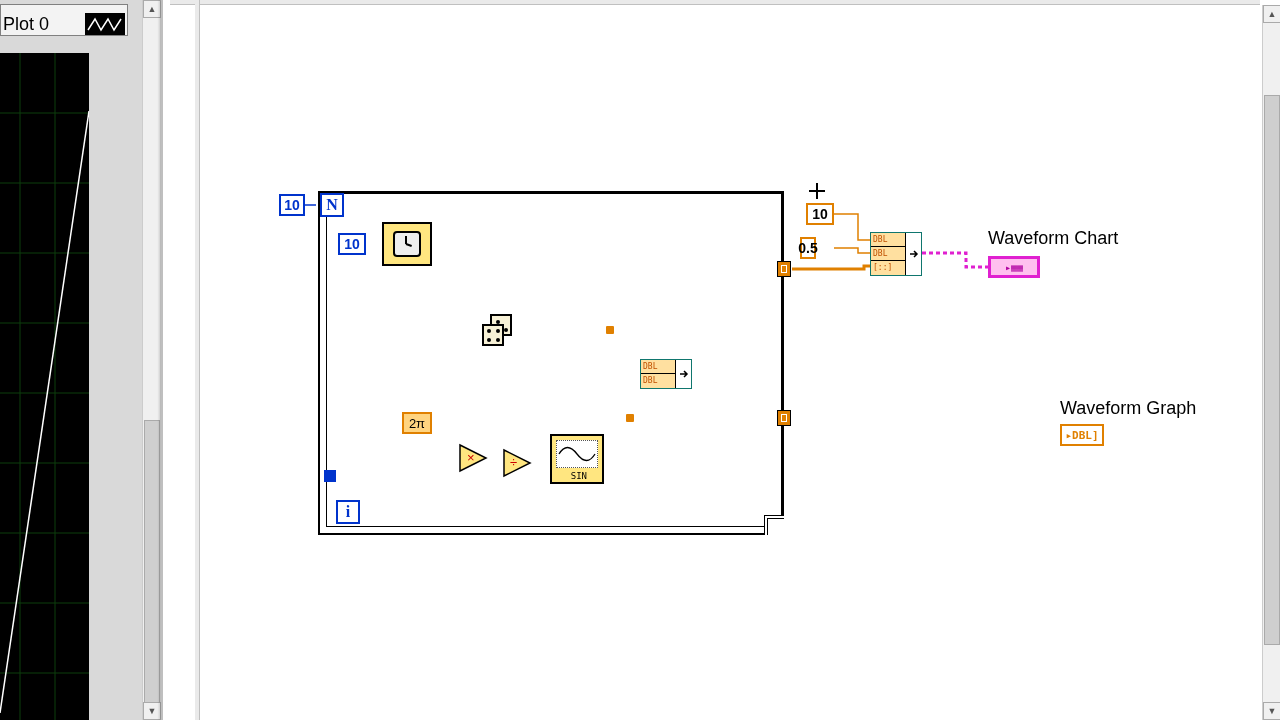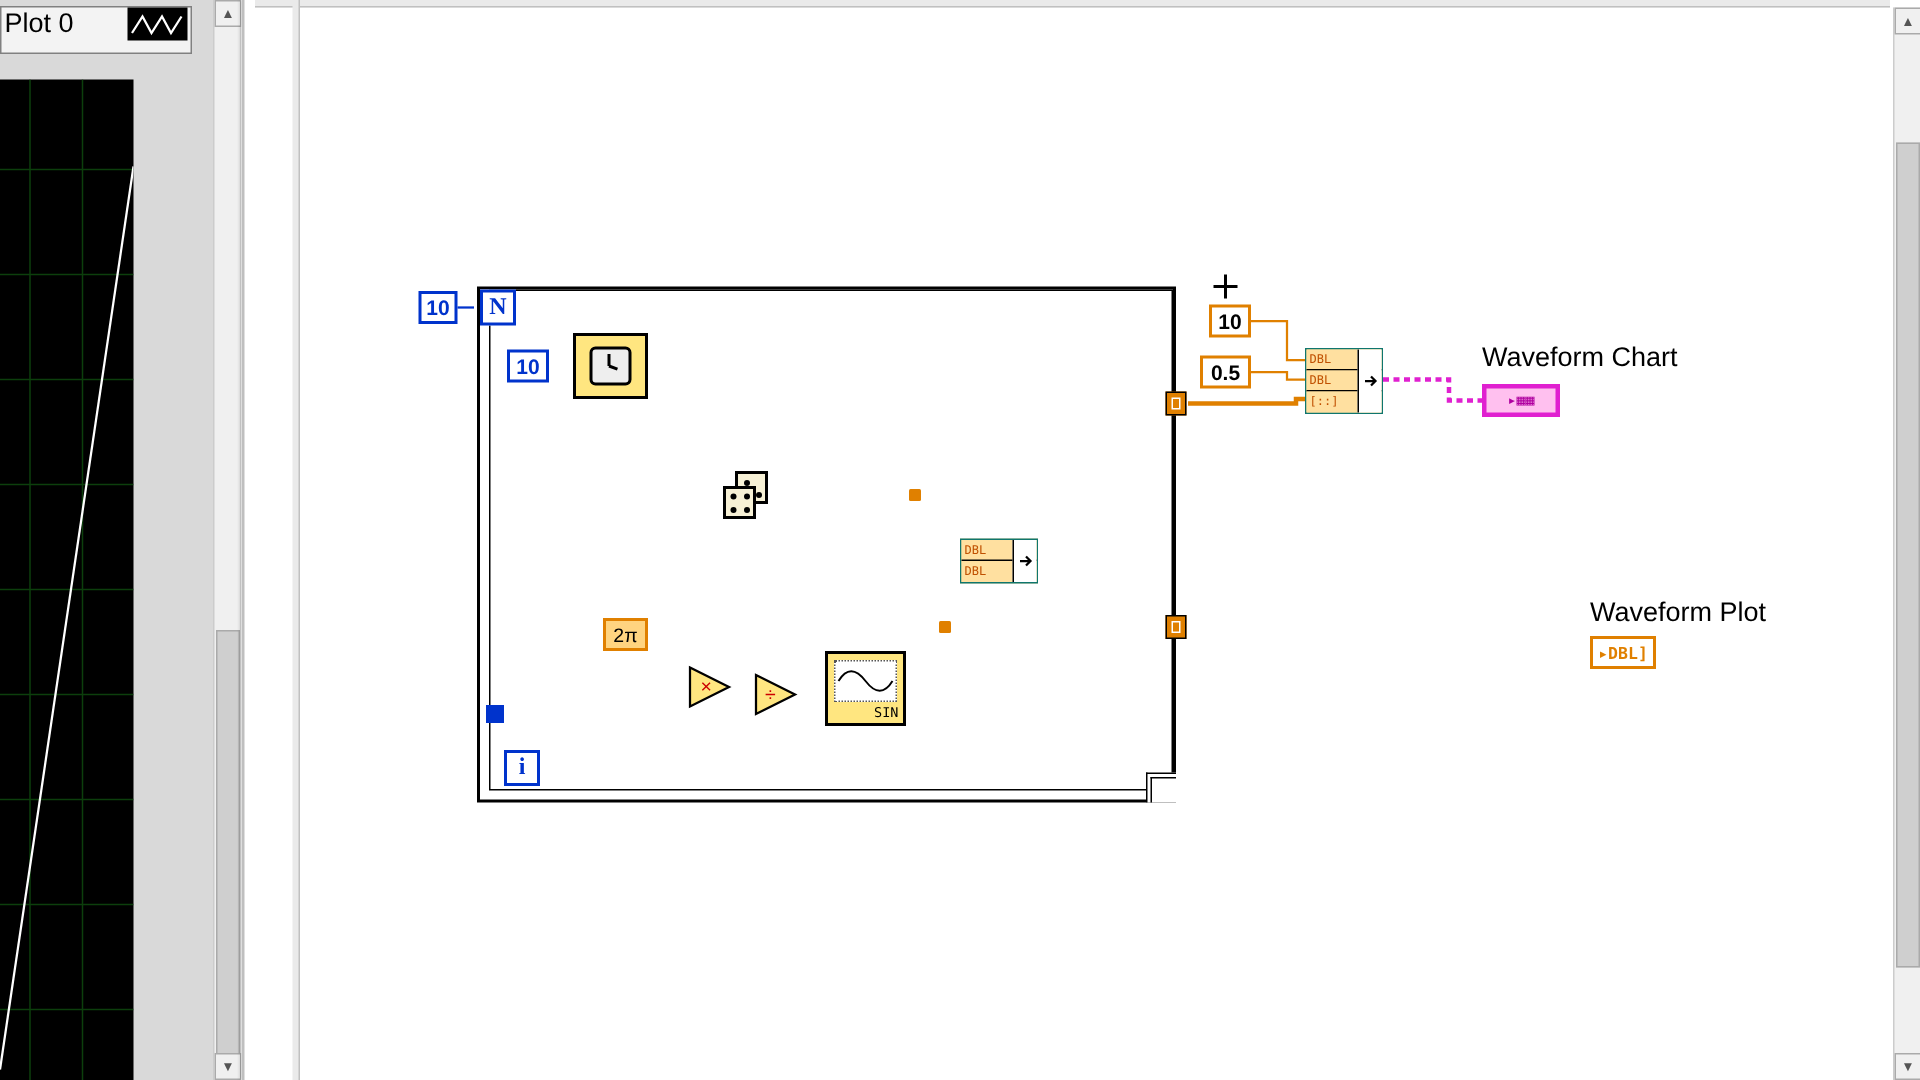--- a/index.html
+++ b/index.html
@@ -21,21 +21,21 @@
   }
   .legend-bar {
     position: absolute;
     left: 0;
     top: 4px;
     width: 128px;
     height: 32px;
     background: #f3f3f3;
     border: 1px solid #808080;
     display: flex;
-    align-items: flex-start;
+    align-items: flex-end;
     justify-content: space-between;
     padding: 0 2px 0 0;
   }
   .legend-label {
     font-size: 18px;
     color: #000;
     padding-left: 2px;
   }
   .legend-swatch {
     width: 40px;
@@ -264,21 +264,21 @@
     background:#ffe680;
   }
   .sine-inner {
     position:absolute;
     left:4px; top:4px; right:4px; bottom:14px;
     border:1px dotted #555;
     background:#fff;
   }
   .sine-label {
     position:absolute;
-    right:3px; bottom:1px;
+    right:15px; bottom:1px;
     font-size:9px;
     font-family: monospace;
   }
   .bundle-node {
     position:absolute;
     background:#ffe0a0;
     border:1px solid #0f766e;
   }
   .bundle-cell {
     height:14px;
@@ -522,41 +522,41 @@
 
   <div class="tunnel indexed" style="left:607px; top:261px;"></div>
   <div class="tunnel indexed" style="left:607px; top:410px;"></div>
 
   <div class="node-dot" style="left:436px; top:326px;"></div>
   <div class="node-dot" style="left:456px; top:414px;"></div>
 
   <div class="num-const orange" style="left:636px; top:203px; width:28px;">
     <span>10</span>
   </div>
-  <div class="num-const orange" style="left:630px; top:237px; width:34px;">
+  <div class="num-const orange" style="left:630px; top:237px; width:16px;">
     <span>0.5</span>
   </div>
 
   <div class="bundle-node" style="left:700px; top:232px; width:52px; height:44px;">
     <div class="bundle-cell">DBL</div>
     <div class="bundle-cell">DBL</div>
     <div class="bundle-cell" style="border-bottom:none">[::]</div>
     <div class="bundle-arrowcol" style="right:0;">
       <svg width="12" height="12">
           <path d="M2,6 L8,6 M6,3 L9,6 L6,9" stroke="#000" stroke-width="1.5" fill="none"></path>
         </svg>
     </div>
   </div>
 
   <div class="terminal-label" style="left:818px; top:228px;">Waveform Chart</div>
   <div class="graph-terminal" style="left:818px; top:256px;">
     <span>▸▦▦</span>
   </div>
 
-  <div class="terminal-label" style="left:890px; top:398px;">Waveform Plot</div>
+  <div class="terminal-label" style="left:890px; top:398px;">Waveform Graph</div>
   <div class="chart-terminal" style="left:890px; top:424px;">
     <span>▸DBL]</span>
   </div>
 
   <div class="cursor-cross" style="left:639px; top:183px;"></div>
 
   <div class="bd-scrollbar-v">
     <div class="arrow" style="top:0">▲</div>
     <div class="thumb"></div>
     <div class="arrow" style="bottom:0">▼</div>

